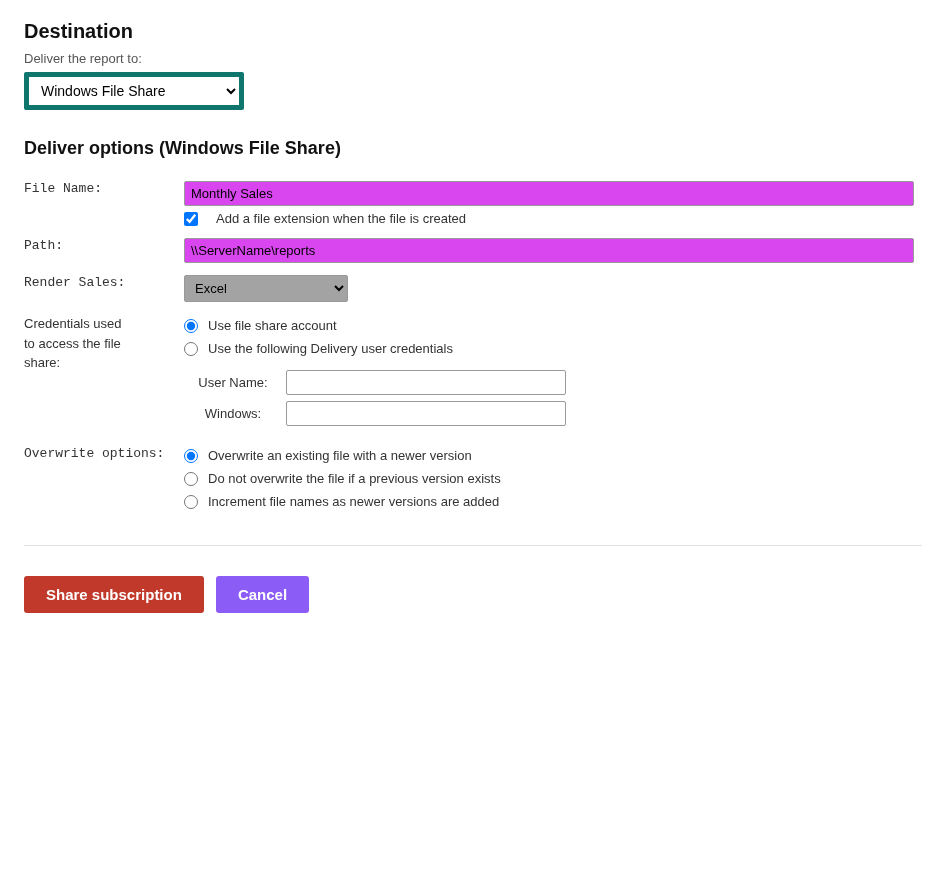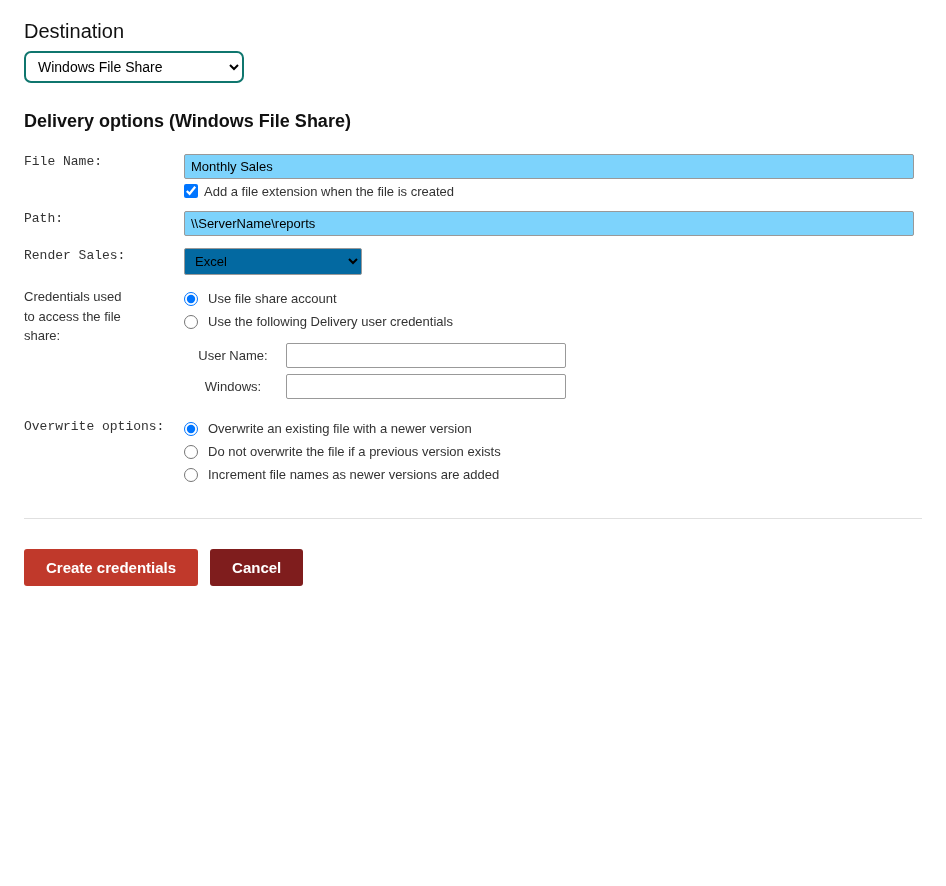--- a/index.html
+++ b/index.html
@@ -13,37 +13,37 @@
       font-size: 14px;
       background: #ffffff;
       color: #333333;
       padding: 20px 24px;
       width: 946px;
       min-height: 886px;
     }
 
     .section-title {
       font-size: 20px;
-      font-weight: normal;
+      font-weight: bold;
       color: #111111;
       margin-bottom: 8px;
     }
 
     .label-text {
       font-size: 13px;
       color: #555555;
       margin-bottom: 6px;
     }
 
     .destination-select {
       width: 220px;
       padding: 5px 8px;
       font-size: 14px;
-      border: 2px solid #0f766e;
-      border-radius: 7px;
+      border: 5px solid #0f766e;
+      border-radius: 2px;
       background: #ffffff;
       appearance: auto;
       cursor: pointer;
     }
 
     .destination-section {
       margin-bottom: 28px;
     }
 
     .delivery-section {
@@ -84,43 +84,44 @@
       line-height: 1.5;
       margin-top: 28px;
     }
 
     .form-input {
       width: 100%;
       padding: 4px 6px;
       font-size: 13px;
       border: 1px solid #999999;
       border-radius: 2px;
-      background: #7dd3fc;
+      background: #d946ef;
     }
 
     .checkbox-row {
       display: flex;
-      gap: 6px;
+      align-items: center;
+      gap: 18px;
       margin-top: 5px;
       font-size: 13px;
     }
 
     .checkbox-row input[type="checkbox"] {
       width: 14px;
       height: 14px;
       cursor: pointer;
     }
 
     .render-select {
-      width: 178px;
+      width: 164px;
       padding: 4px 6px;
       font-size: 13px;
       border: 1px solid #999999;
       border-radius: 2px;
-      background: #0369a1;
+      background: #a3a3a3;
       cursor: pointer;
     }
 
     .radio-group {
       display: flex;
       flex-direction: column;
       gap: 8px;
       padding-top: 4px;
     }
 
@@ -184,48 +185,49 @@
       color: #ffffff;
       border: none;
       border-radius: 3px;
       padding: 10px 22px;
       font-size: 15px;
       font-weight: bold;
       cursor: pointer;
     }
 
     .btn-cancel {
-      background-color: #7f1d1d;
+      background-color: #8b5cf6;
       color: #ffffff;
       border: none;
       border-radius: 3px;
       padding: 10px 22px;
       font-size: 15px;
       font-weight: bold;
       cursor: pointer;
     }
 
     .input-cell-full {
       width: calc(100% - 160px);
     }
   </style>
 </head>
 <body>
 
 <div class="destination-section">
   <h2 class="section-title">Destination</h2>
+  <p class="label-text">Deliver the report to:</p>
   <select class="destination-select">
     <option value="Windows File Share">Windows File Share</option>
     <option>Email</option>
     <option>SharePoint</option>
   </select>
 </div>
 
 <div class="delivery-section">
-  <h2 class="delivery-title">Delivery options (Windows File Share)</h2>
+  <h2 class="delivery-title">Deliver options (Windows File Share)</h2>
 
   <table class="form-table">
     <tbody>
 
       <tr>
         <td class="form-label-cell">File Name:</td>
         <td class="input-cell-full">
           <input type="text" class="form-input" value="Monthly Sales" style="">
           <div class="checkbox-row">
             <input type="checkbox" checked="" style="">
@@ -301,15 +303,15 @@
           </div>
         </td>
       </tr>
     </tbody>
   </table>
 </div>
 
 <hr class="divider">
 
 <div class="button-row">
-  <button class="btn-create">Create credentials</button>
+  <button class="btn-create">Share subscription</button>
   <button class="btn-cancel">Cancel</button>
 </div>
 
 </body></html>

